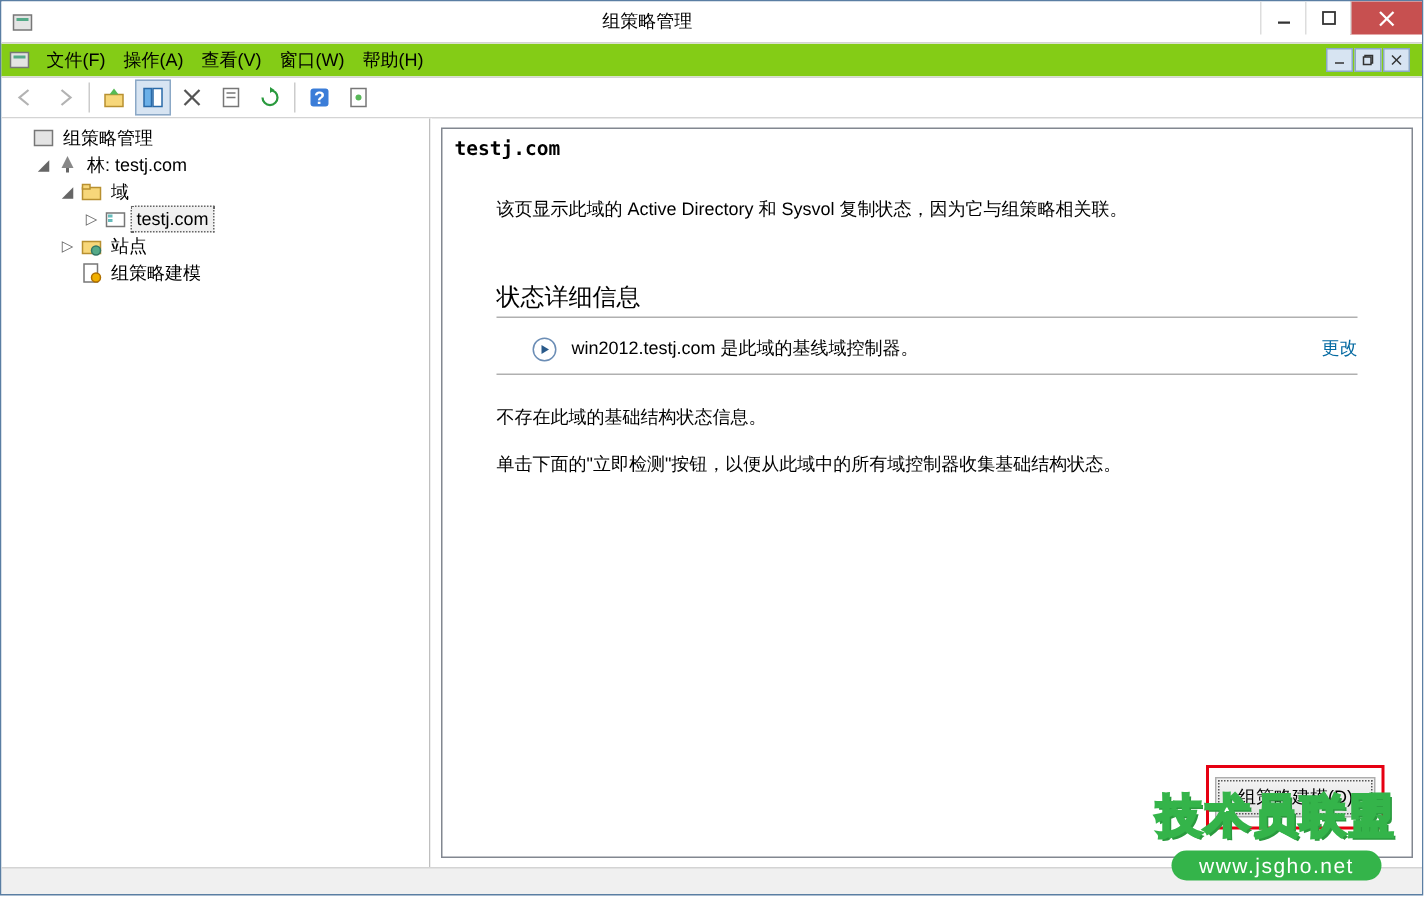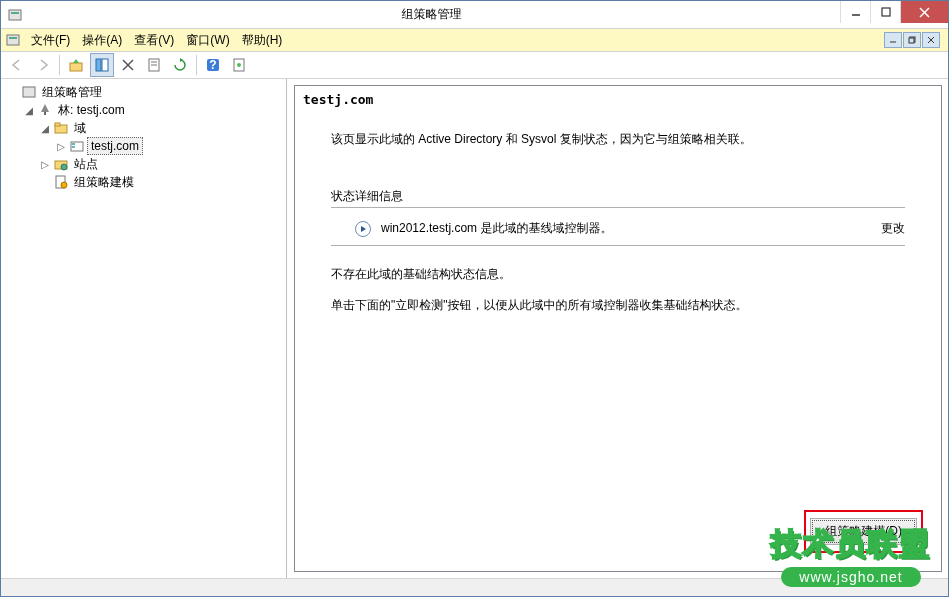--- a/index.html
+++ b/index.html
@@ -9,21 +9,21 @@
   
   .titlebar { height: 28px; background: #fff; display: flex; align-items: center; position: relative; border-bottom: 1px solid #d4d4d4; }
   .titlebar-icon { width: 16px; height: 16px; margin-left: 6px; display:inline-flex; }
   .titlebar-title { flex: 1; text-align: center; font-size: 12px; }
   .win-btns { display: flex; height: 22px; align-self: flex-start; }
   .win-btn { width: 30px; height: 22px; display: flex; align-items: center; justify-content: center; border-left: 1px solid #ddd; }
   .win-btn.close { width: 48px; background: #c75050; color: #fff; }
   .win-btn svg { display:block; }
 
   
-  .menubar { height: 22px; display: flex; align-items: center; padding: 0 4px; background:#fef9c3; }
+  .menubar { height: 22px; display: flex; align-items: center; padding: 0 4px; background:#84cc16; }
   .menubar-icon { width:16px; height:16px; margin-right:4px; display:inline-flex; }
   .menu-item { padding: 2px 6px; cursor: default; }
   .mdi-btns { margin-left:auto; display:flex; gap:1px; padding-right:4px; }
   .mdi-btn { width:18px; height:16px; border:1px solid #8ba8c6; background:#d7e4f2; display:flex; align-items:center; justify-content:center; }
 
   
   .toolbar { height: 28px; border-top:1px solid #d4d4d4; border-bottom:1px solid #d4d4d4; display:flex; align-items:center; padding:0 4px; gap:2px; background:#fff; }
   .tool-btn { width:24px; height:24px; display:flex; align-items:center; justify-content:center; border:1px solid transparent; }
   .tool-btn.active { border:1px solid #8ba8c6; background:#d7e4f2; }
   .tool-btn.disabled { opacity:.4; }
@@ -41,26 +41,26 @@
 
   .detail-panel { flex:1; display:flex; flex-direction:column; border-left:1px solid #fff; padding:6px; }
   .detail-inner { border:1px solid #828790; flex:1; background:#fff; padding:4px 8px 8px 8px; display:flex; flex-direction:column; }
   .detail-title { font-family: "SimSun", monospace; font-weight:bold; font-size:13px; padding:2px 0 4px 0; }
   .tabs { display:flex; border-bottom:1px solid #919191; height:22px; align-items:flex-end; }
   .tab { border:1px solid #919191; border-bottom:none; padding:3px 10px 2px 10px; margin-right:-1px; background:#fff; position:relative; top:1px; }
   .tab.active { background:#fff; z-index:2; border-bottom:1px solid #fff; }
   .tab-highlight { border:2px solid #e60012; position:relative; top:0; padding:1px 8px 0px 8px; }
   .content-area { flex:1; padding:20px 28px 10px 28px; position:relative; }
   .intro { font-size:12px; margin-bottom:40px; }
-  .fieldset-label { font-size:12px; margin-bottom:2px; }
+  .fieldset-label { font-size:16px; margin-bottom:2px; }
   .divider { height:1px; background:#b0b0b0; margin-bottom:12px; }
   .baseline-row { display:flex; align-items:flex-end; padding-left:24px; margin-bottom:8px; }
   .play-icon { width:16px; height:16px; border:1px solid #6b8db5; border-radius:50%; display:flex; align-items:center; justify-content:center; margin-right:10px; }
   .play-icon::before { content:""; border-left:5px solid #2a5a8a; border-top:3px solid transparent; border-bottom:3px solid transparent; margin-left:1px; }
-  .change-link { margin-left:auto; color:#000000; cursor:pointer; }
+  .change-link { margin-left:auto; color:#0369a1; cursor:pointer; }
   .noinfo { margin:20px 0 14px 0; }
   .instruct { }
 
   .detect-wrap { position:absolute; right:10px; bottom:10px; }
   .btn-highlight { border:2px solid #e60012; padding:6px 4px; display:inline-block; }
   .detect-btn { border:1px solid #adadad; background:linear-gradient(#f3f3f3,#e3e3e3); padding:4px 14px; outline:1px dotted #555; outline-offset:-3px; }
 
   .statusbar { height:18px; border-top:1px solid #d4d4d4; background:#f0f0f0; }
 
   

